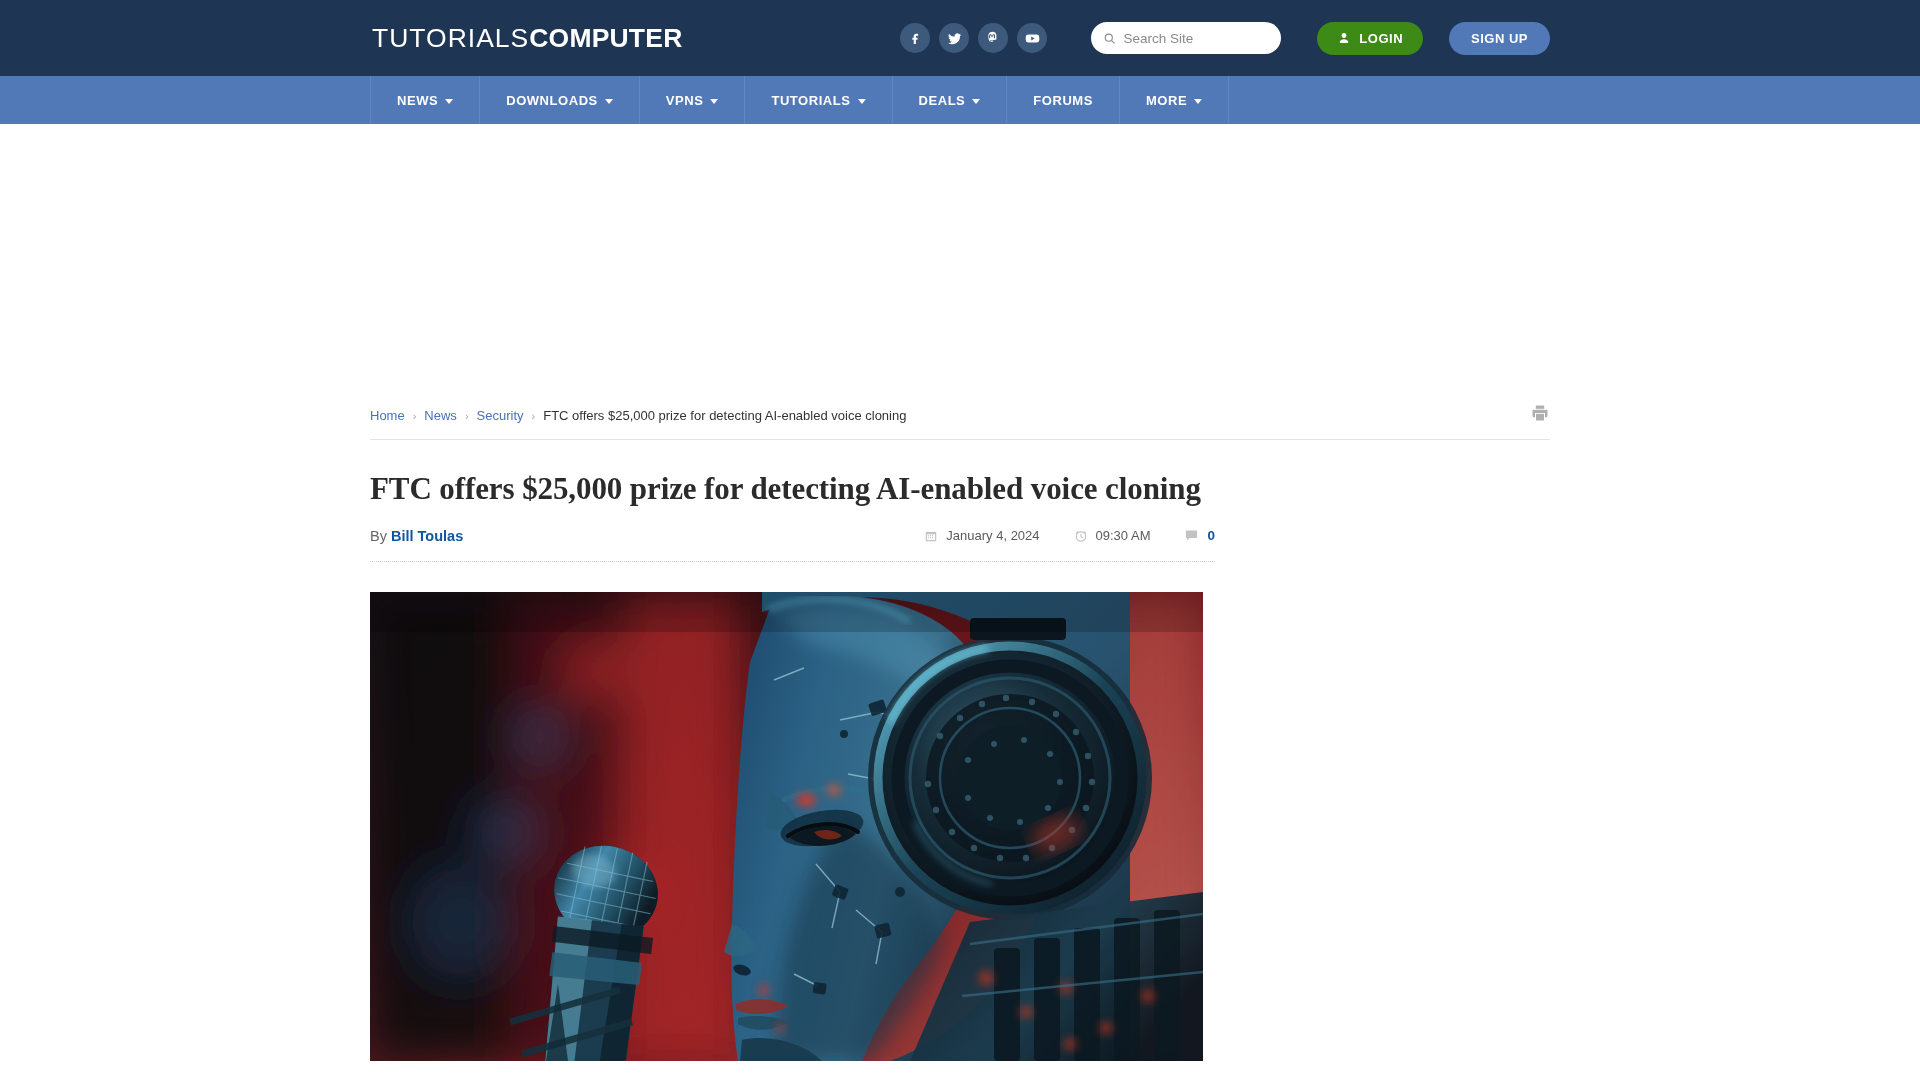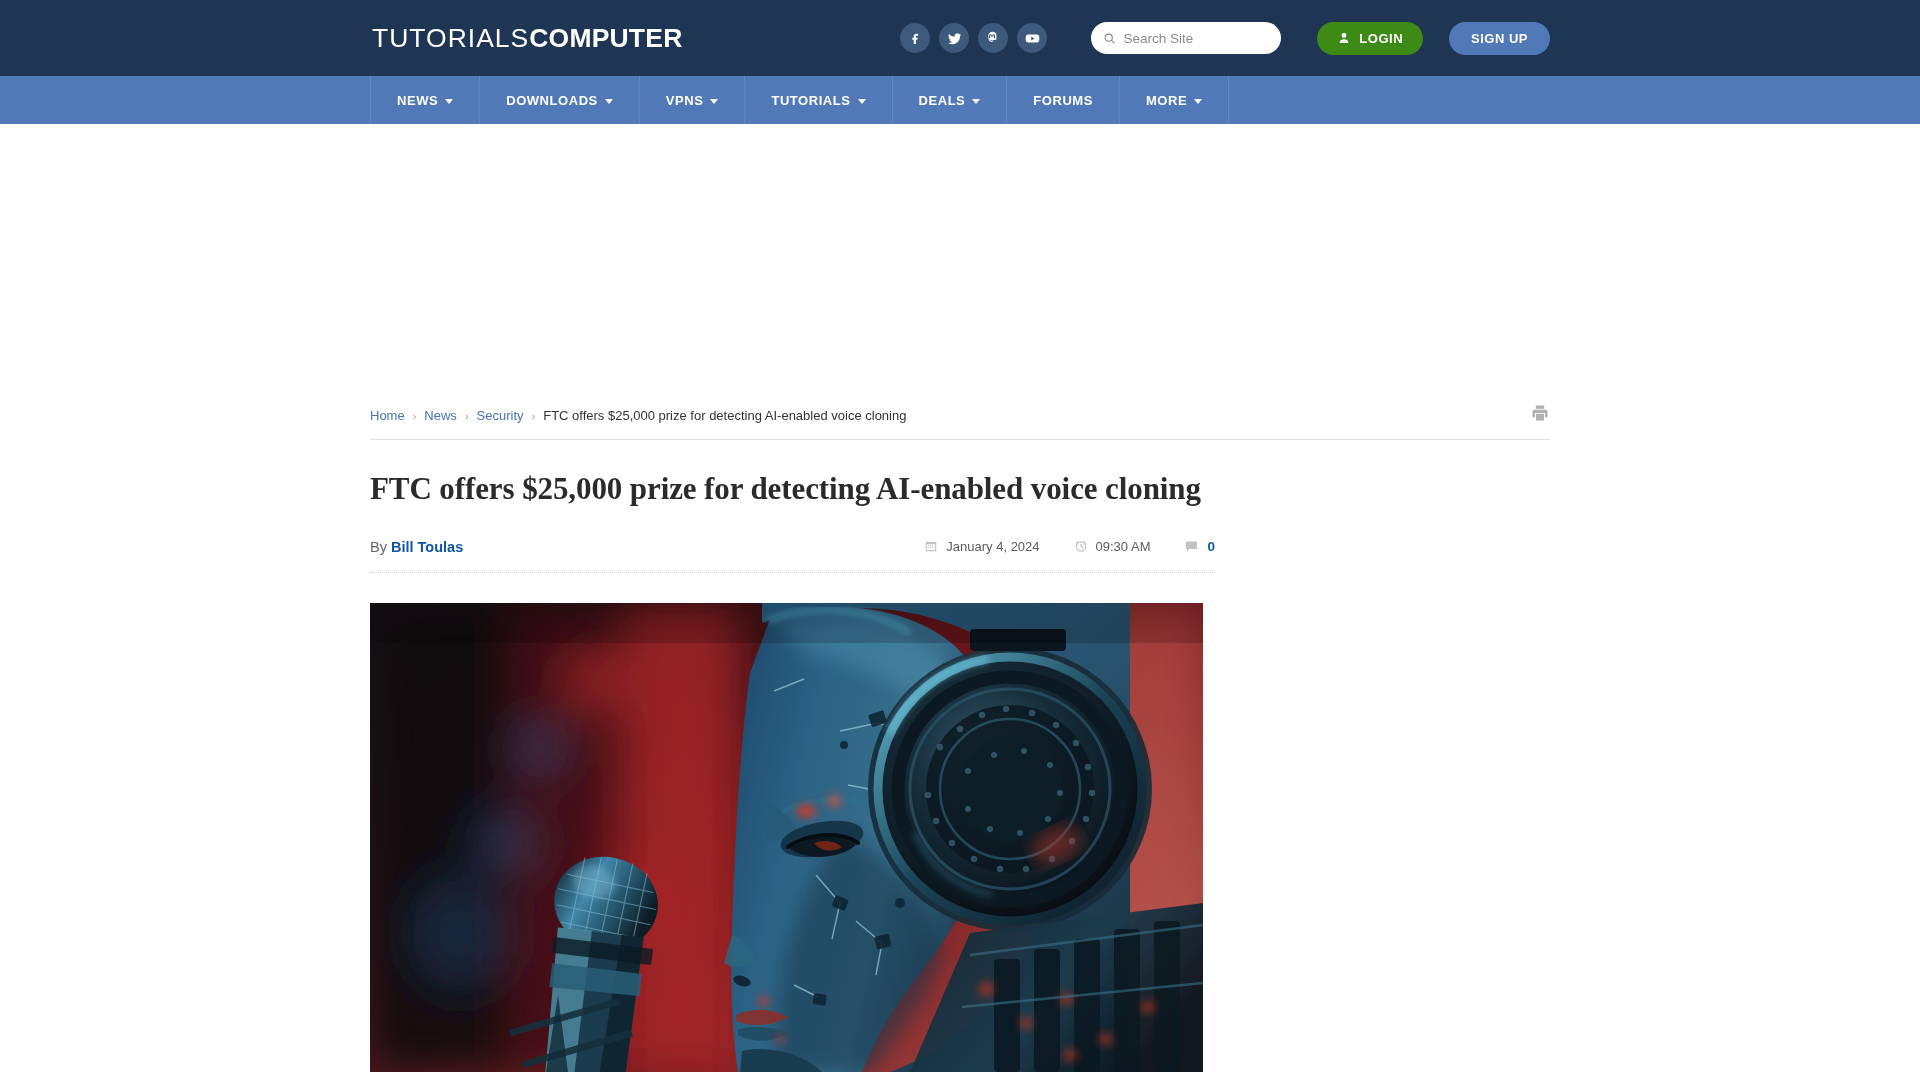--- a/index.html
+++ b/index.html
@@ -165,22 +165,22 @@
     font-size: 31px;
     font-weight: 700;
     color: #2b2b2b;
     line-height: 1.25;
     padding-top: 30px;
     letter-spacing: -0.1px;
   }
 
   .meta-row {
     display: flex;
-    align-items: flex-start;
-    margin-top: 30px;
+    align-items: center;
+    margin-top: 19px;
     padding-bottom: 17px;
     border-bottom: 1px dotted #cfcfcf;
   }
   .byline { font-size: 14.5px; color: #666666; }
   .byline a { color: #1055a0; font-weight: 700; text-decoration: none; cursor: pointer; }
   .meta-right {
     margin-left: auto;
     display: flex;
     align-items: center;
     gap: 34px;

